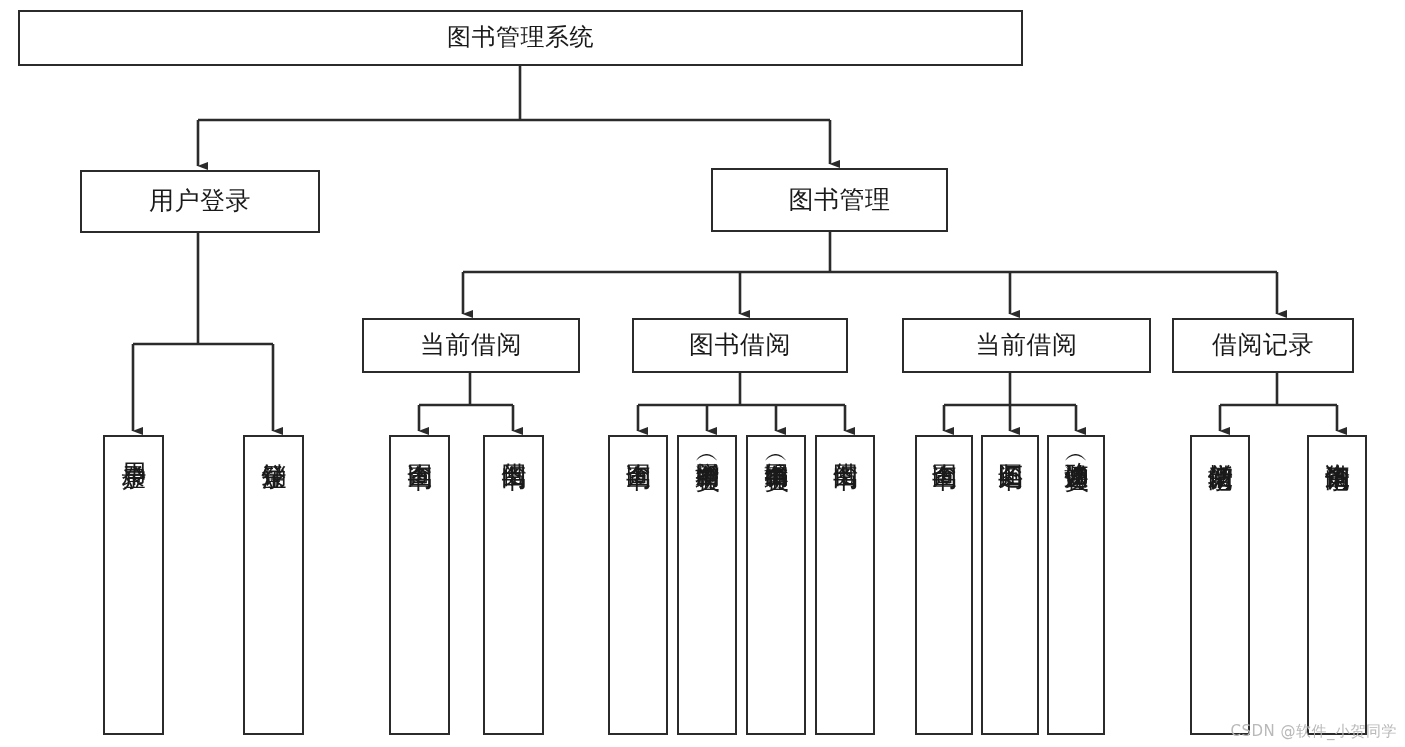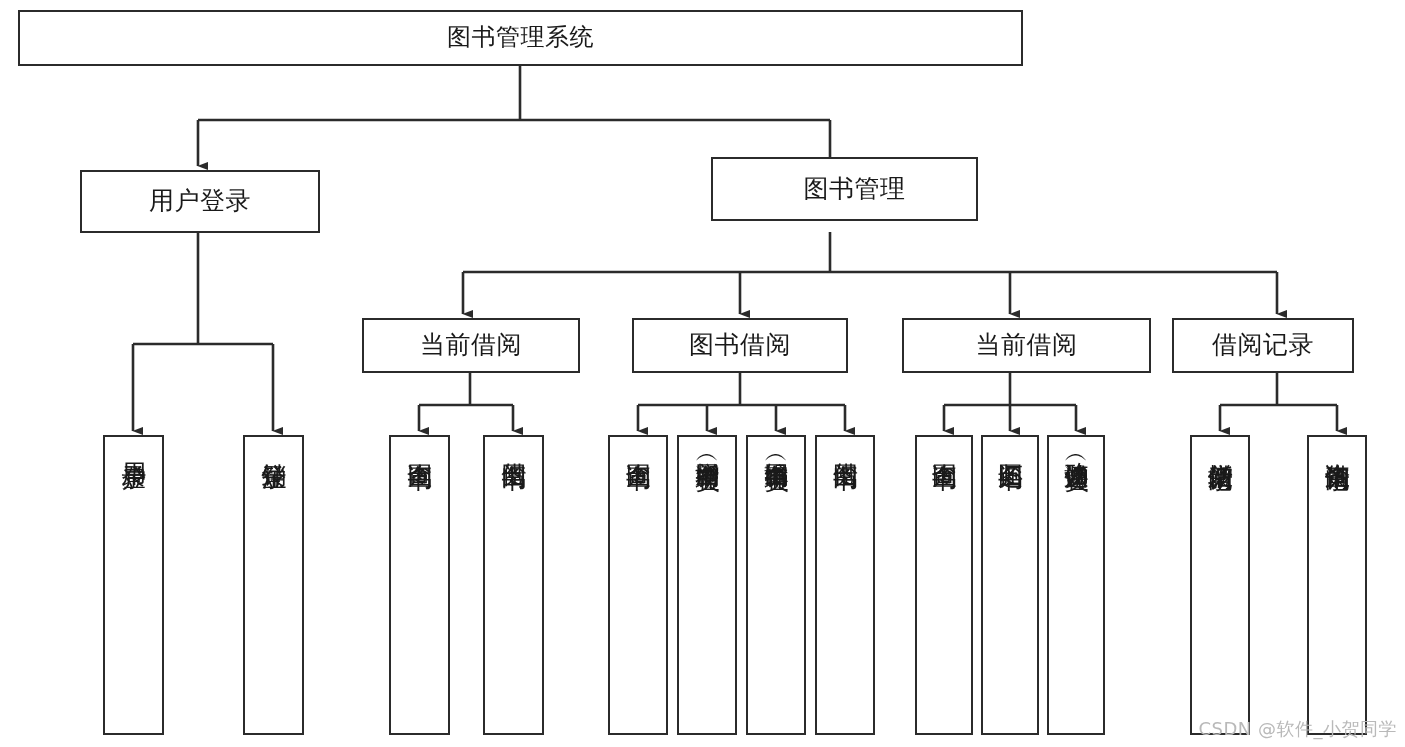--- a/index.html
+++ b/index.html
@@ -68,21 +68,21 @@
     letter-spacing: 1px;
     white-space: pre;
   }
   .v-node.tall .node-label {
     font-size: 24px;
   }
   #watermark {
     position: absolute;
     right: 8px;
     bottom: 6px;
-    font-size: 18px;
+    font-size: 15px;
     color: #b9b9b9;
     letter-spacing: 0.5px;
     z-index: 5;
     white-space: nowrap;
   }
 </style>
 </head>
 <body>
 
 <div id="canvas">
@@ -142,21 +142,21 @@
   </svg>
 
   <div class="node root h-node" style="left:18px; top:10px; width:1005px; height:56px;">
     <span class="node-label">图书管理系统</span>
   </div>
 
   <div class="node h-node" style="left:80px; top:170px; width:240px; height:63px;">
     <span class="node-label">用户登录</span>
   </div>
 
-  <div class="node h-node" style="left:711px; top:157px; width:267px; height:64px;padding-left:20px;">
+  <div class="node h-node" style="left:711px; top:168px; width:237px; height:64px;padding-left:20px;">
     <span class="node-label">图书管理</span>
   </div>
 
   <div class="node h-node" style="left:362px; top:318px; width:218px; height:55px;">
     <span class="node-label">当前借阅</span>
   </div>
 
   <div class="node h-node" style="left:632px; top:318px; width:216px; height:55px;">
     <span class="node-label">图书借阅</span>
   </div>

